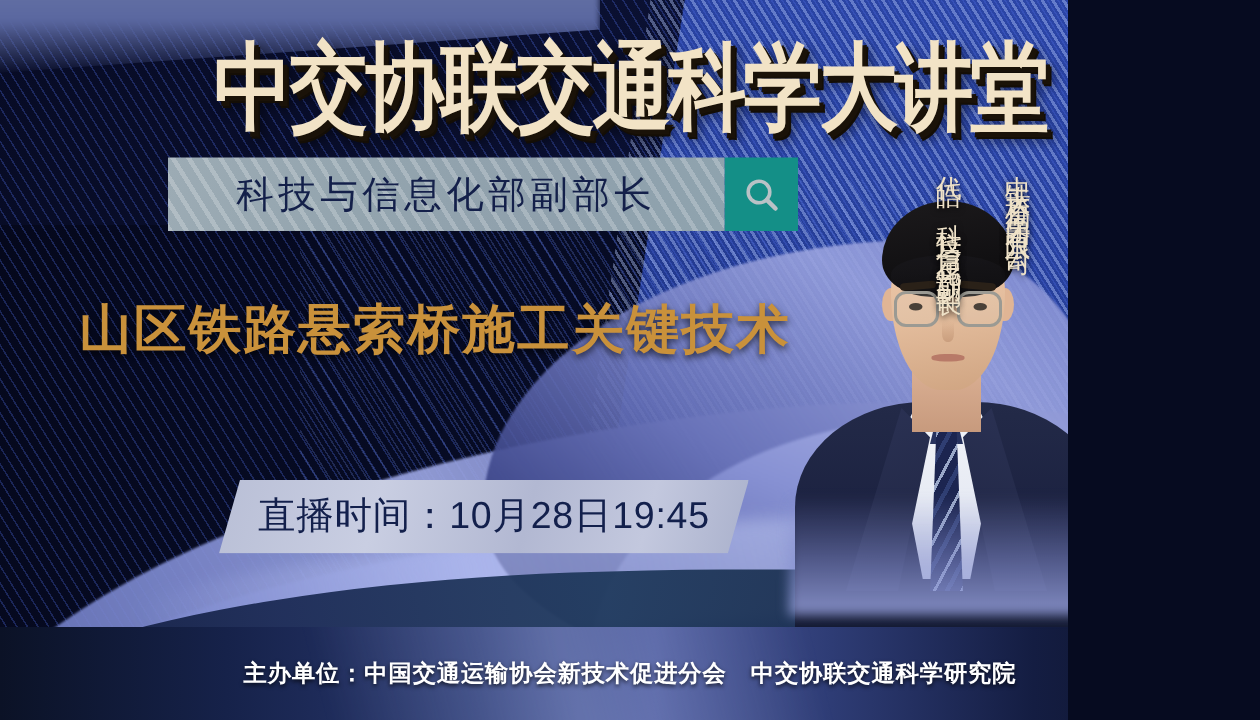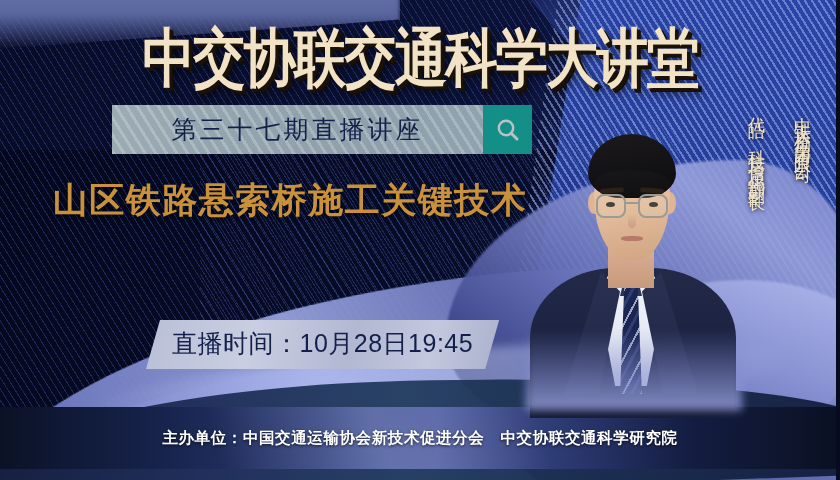--- a/index.html
+++ b/index.html
@@ -1,20 +1,20 @@
 <!DOCTYPE html>
 <html><head>
 <meta charset="utf-8">
 <style>
   * { margin:0; padding:0; box-sizing:border-box; }
   html,body { width:840px; height:480px; overflow:hidden; background:#060b20; }
   body { font-family:"Liberation Sans","DejaVu Sans",sans-serif; }
 
   #poster {
-    position:relative; width:836px; height:480px; overflow:hidden;
+    position:relative; width:712px; height:480px; overflow:hidden;
     background:#14532d;
     padding-left:39px;
   }
 
   
   .bg-base{
     position:absolute; inset:0;
     background:
       radial-gradient(ellipse 70% 60% at 88% 18%, #3a55b8 0%, rgba(58,85,184,0) 62%),
       radial-gradient(ellipse 60% 55% at 10% 5%,  #4a5a96 0%, rgba(74,90,150,0) 58%),
@@ -108,21 +108,21 @@
   }
   .swirl-right2{
     position:absolute; right:-60px; bottom:-40px; width:380px; height:240px;
     background:linear-gradient(200deg,#b9c0ef 0%, #8d97d8 35%, #5a64a8 70%, #2a3368 100%);
     border-radius:60% 40% 50% 50% / 70% 40% 60% 30%;
     opacity:.85; filter:blur(1px);
   }
 
   
   .bottom-bar{
-    position:absolute; left:0; bottom:11px; width:840px; height:62px;
+    position:absolute; left:0; bottom:0; width:840px; height:62px;
     background:linear-gradient(90deg,#0b1226 0%, #16224a 18%, #2b3a72 38%, #4b5899 52%, #2e3c75 66%, #141d42 82%, #0a1022 100%);
     display:flex; align-items:center; justify-content:center;
     overflow:hidden;
   }
   .bottom-bar::before{
     content:""; position:absolute; left:-10%; top:-40%; width:120%; height:180%;
     background:linear-gradient(75deg,rgba(255,255,255,0) 30%, rgba(190,205,255,.30) 46%, rgba(255,255,255,0) 62%);
     border-radius:50%; filter:blur(6px);
   }
   .bottom-text{
@@ -176,21 +176,21 @@
     font-family:"Liberation Sans","DejaVu Sans",sans-serif;
   }
   .sub-band-icon{
     width:49px; background:#148f87;
     display:flex; align-items:center; justify-content:center;
   }
   .sub-band-icon svg{ display:block; }
 
   
   .headline{
-    position:absolute; left:20px; top:176px; width:540px;
+    position:absolute; left:20px; top:196px; width:540px;
     text-align:center;
     color:#c9913b;
     font-size:35px; font-weight:bold;
     line-height:1.38;
     letter-spacing:1.5px;
     text-shadow:0 2px 5px rgba(0,0,0,.7);
     z-index:10;
   }
   .headline .l2{ display:block; }
 
@@ -349,21 +349,21 @@
     <div class="sp-bridge"></div>
     <div class="sp-nose"></div>
     <div class="sp-mouth"></div>
     <div class="sp-fade"></div>
   </div>
 
   <div class="main-title">中交协联交通科学大讲堂</div>
 
   <div class="sub-band">
     <div class="sub-band-body">
-      <span class="sub-band-text">第三十七期直播讲座</span>
+      <span class="sub-band-text">科技与信息化部副部长</span>
     </div>
     <div class="sub-band-icon">
       <svg width="26" height="26" viewBox="0 0 26 26" aria-hidden="true">
         <circle cx="11" cy="11" r="7.2" fill="none" stroke="#b9c2c6" stroke-width="2.4"></circle>
         <line x1="16.2" y1="16.2" x2="22" y2="22" stroke="#b9c2c6" stroke-width="3" stroke-linecap="round"></line>
       </svg>
     </div>
   </div>
 
   <div class="headline">

